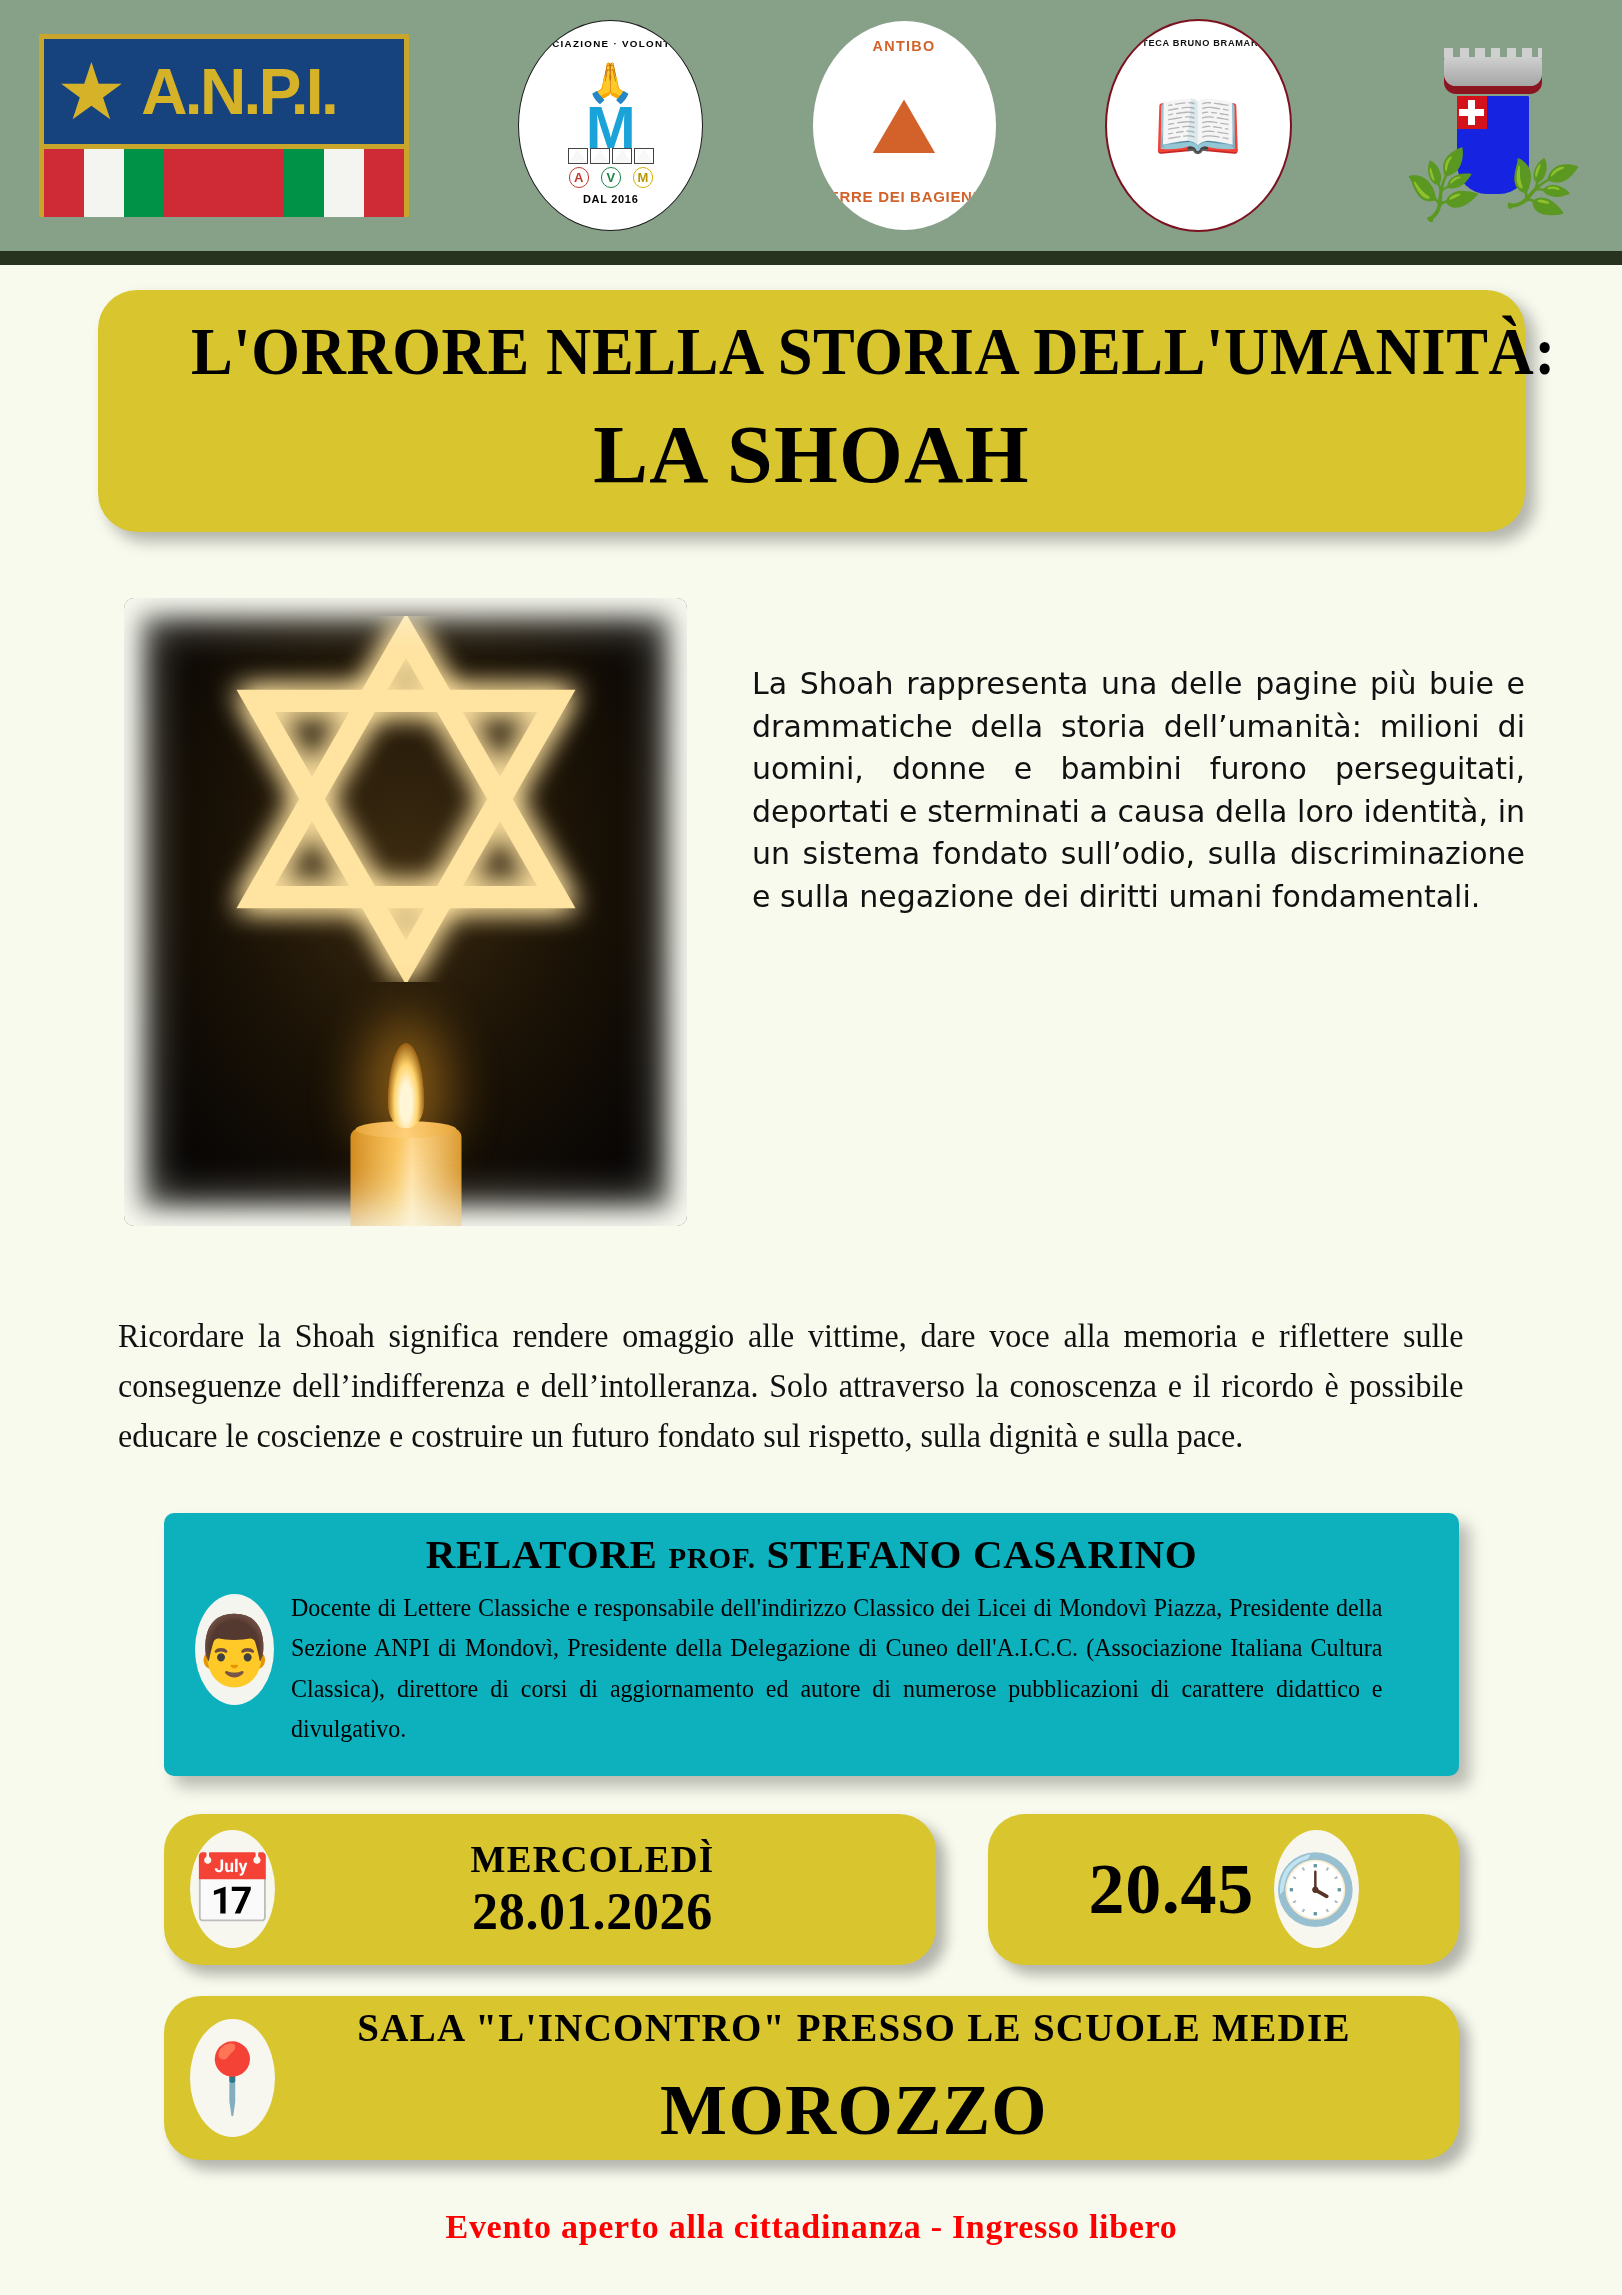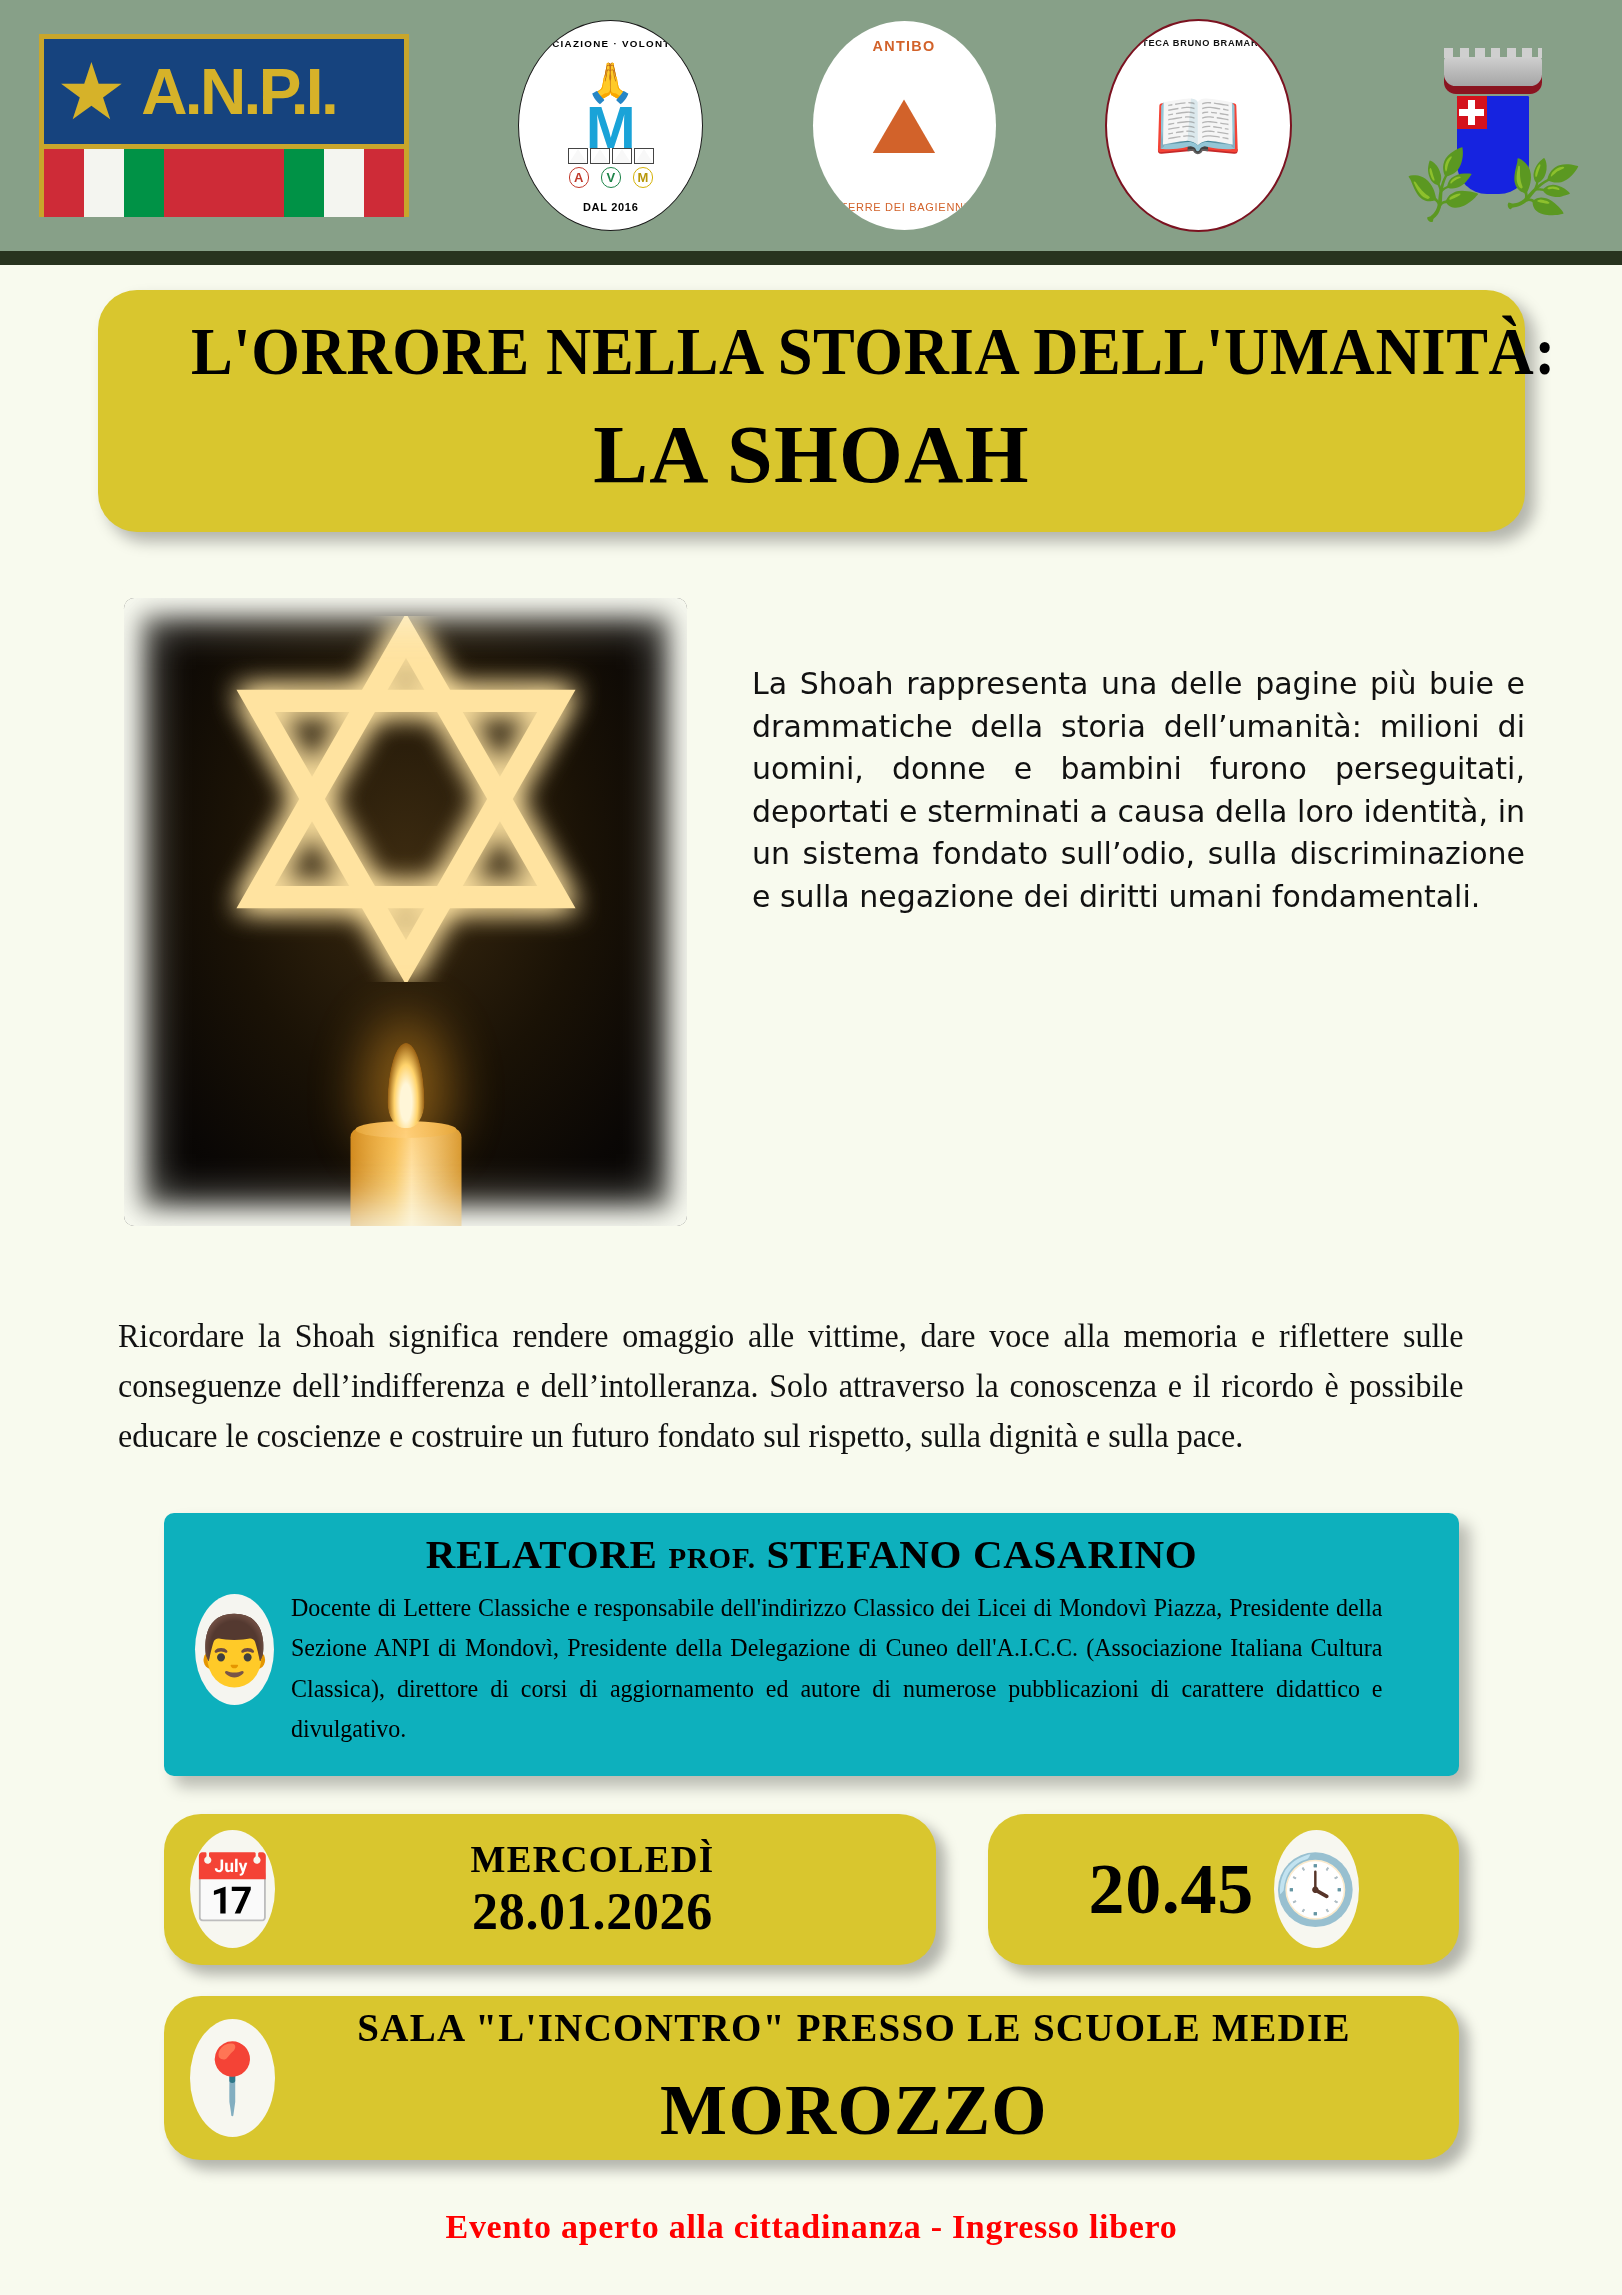--- a/index.html
+++ b/index.html
@@ -45,21 +45,21 @@
   }
   .seal.ring{border:2px solid #7b1220;}
   .seal.thin{border:1.3px solid #1a1a1a;}
   .seal-arc{
     position:absolute;left:0;right:0;text-align:center;
     font-size:13px;font-weight:bold;letter-spacing:1.3px;
     font-family:"Liberation Sans", sans-serif;
     white-space:nowrap;
   }
   .seal-arc.top{top:17px;}
-  .seal-arc.bot{bottom:17px;}
+  .seal-arc.bot{bottom:25px;}
 
   .avm-inner{display:flex;flex-direction:column;align-items:center;}
   .avm-hands{font-size:39px;line-height:1;color:#555;}
   .avm-m{font-size:60px;font-weight:bold;color:#1aa3d8;line-height:.85;font-family:"Liberation Sans",sans-serif;}
   .avm-skyline{display:flex;gap:3.9px;align-items:flex-end;margin-top:-3.9px;}
   .avm-skyline i{display:block;width:0;height:0;border-left:9.2px solid transparent;border-right:9.2px solid transparent;border-bottom:14.4px solid transparent;border-bottom-color:#f8f8f8;outline:0.7px solid #444;}
   .avm-letters{display:flex;gap:11.8px;margin-top:3.9px;font-size:13px;font-weight:bold;}
   .avm-letters span{width:18.3px;height:18.3px;border-radius:50%;display:flex;align-items:center;justify-content:center;}
   .avm-a{border:1.3px solid #c0392b;color:#c0392b;}
   .avm-v{border:1.3px solid #1e8449;color:#1e8449;}
@@ -79,21 +79,21 @@
     position:relative;
   }
   .school{width:72px;height:31px;background:#f39c12;border-top:5.2px solid #e84393;margin-bottom:-6.5px;position:relative;z-index:2;}
   .school:after{content:"";position:absolute;left:9.2px;top:6.5px;width:54px;height:18.3px;
     background:repeating-linear-gradient(90deg,#8bc34a 0 6.5px,transparent 6.5px 13px);}
 
   
   .antibo{display:flex;flex-direction:column;align-items:center;color:#d2622a;}
   .antibo-art{font-size:79px;line-height:.9;}
   .antibo-t{font-size:14.4px;font-weight:bold;letter-spacing:1.3px;color:#d2622a;}
-  .antibo-b{font-size:11px;font-weight:normal;letter-spacing:0.7px;color:#d2622a;}
+  .antibo-b{font-size:15px;font-weight:bold;letter-spacing:0.7px;color:#d2622a;}
 
   
   .book{font-size:72px;line-height:1;}
   .bib-t{font-size:11px;font-weight:bold;letter-spacing:0.7px;color:#111;}
 
   
   .crest{width:183px;height:216px;position:relative;display:flex;flex-direction:column;align-items:center;justify-content:center;}
   .crown{width:98px;height:37px;background:linear-gradient(#cfcfcf,#9a9a9a);border-radius:3.9px 3.9px 11.8px 11.8px;position:relative;margin-bottom:2.6px;
     box-shadow:inset 0 -7.9px 0 #8a1420;}
   .crown:before{content:"";position:absolute;top:-9.2px;left:0;width:98px;height:10.5px;

